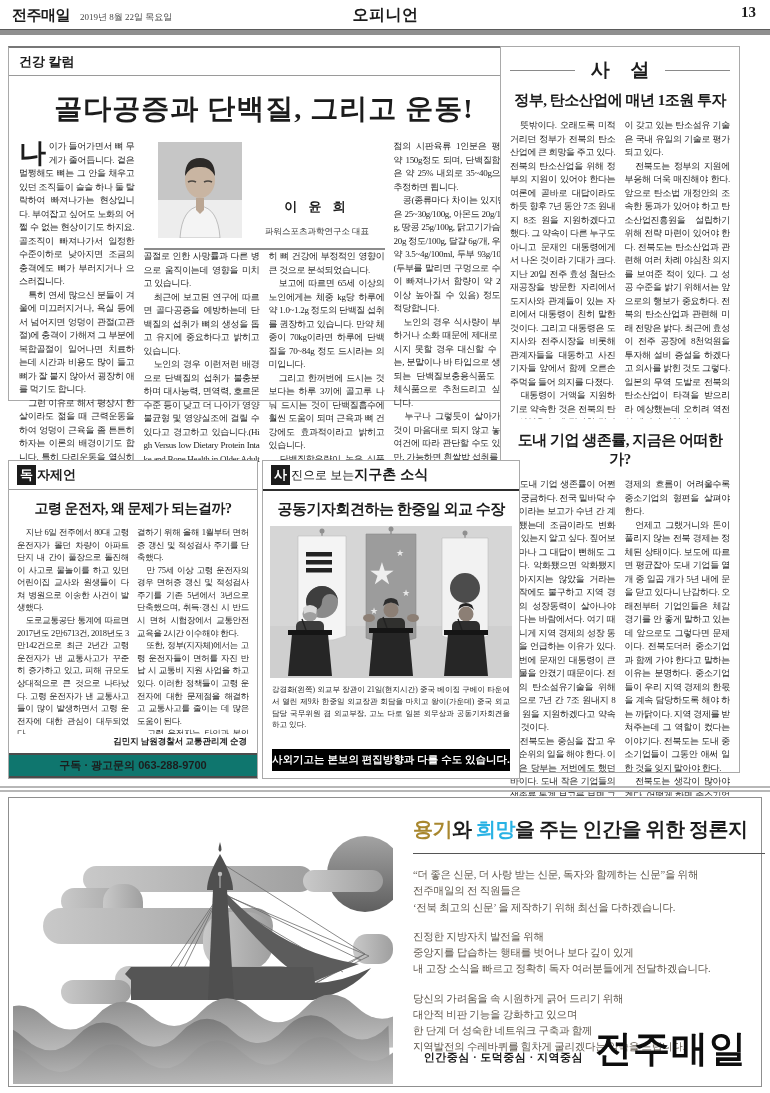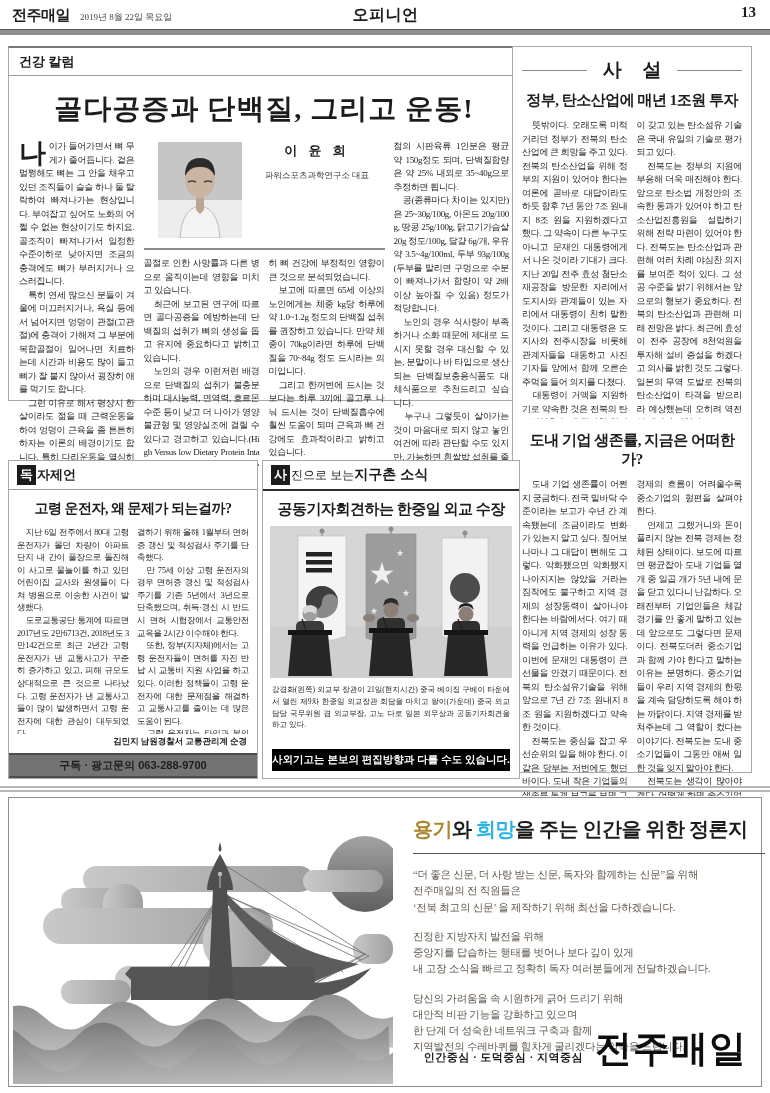--- a/index.html
+++ b/index.html
@@ -19,29 +19,29 @@
   .coltext{white-space:pre-line;}
   
   .health{top:46px;left:8px;width:512px;height:355px;border-top:2px solid #777;}
   .hc-kicker{padding:5px 10px 4px;font-family:"Liberation Sans",sans-serif;font-weight:bold;font-size:13px;
         border-bottom:1px solid #9a9a9a;}
   .hc-title{text-align:center;font-size:28px;font-weight:bold;letter-spacing:1px;margin:14px 0 10px;}
   .hc-body{display:flex;gap:9px;padding:2px 10px 8px;height:326px;overflow:hidden;}
   .hc-col{width:116px;font-size:9px;line-height:1.5;text-align:justify;word-break:break-all;
         letter-spacing:-0.3px;overflow:hidden;}
   .hc-mid{width:241px;display:flex;flex-direction:column;}
-  .authorbox{display:flex;gap:14px;align-items:flex-start;padding:2px 6px 10px 14px;border-bottom:2px solid #8c8c8c;margin-bottom:7px;}
+  .authorbox{display:flex;gap:14px;align-items:flex-end;padding:2px 6px 10px 14px;border-bottom:2px solid #8c8c8c;}
   .a-photo{width:84px;height:96px;background:#cbcbcb;flex:0 0 auto;}
   .a-meta{flex:1;text-align:center;}
   .a-name{font-weight:bold;font-size:13px;letter-spacing:4px;margin-bottom:10px;}
   .a-affil{font-size:8.5px;color:#333;}
   .hc-mid-cols{display:flex;gap:9px;flex:1;overflow:hidden;}
   .dropcap{float:left;font-size:27px;font-weight:bold;line-height:0.85;padding:2px 3px 0 0;}
   
-  .editorial{top:46px;left:512px;width:240px;height:727px;padding:8px 9px;}
+  .editorial{top:46px;left:500px;width:240px;height:727px;padding:8px 9px;}
   .ed-kicker{display:flex;align-items:center;gap:8px;margin:2px 0 6px;}
   .ed-kicker::before,.ed-kicker::after{content:"";flex:1;height:1px;background:#8a8a8a;}
   .ed-kicker span{font-size:19px;font-weight:bold;letter-spacing:8px;padding-left:8px;}
   .ed-title{text-align:center;font-size:15px;font-weight:bold;letter-spacing:-0.5px;margin:8px 0 9px;}
   .ed-cols{display:flex;gap:9px;overflow:hidden;}
   .ed-col{width:106px;font-size:9px;line-height:1.5;text-align:justify;word-break:break-all;
         letter-spacing:-0.3px;overflow:hidden;}
   .ed-cols.first{height:300px;}
   .ed-cols.second{height:318px;}
   .ed2{margin-top:12px;}
@@ -50,21 +50,21 @@
   .kicker-row{display:flex;align-items:center;padding:4px 8px;border-bottom:1px solid #9a9a9a;
         font-family:"Liberation Sans",sans-serif;}
   .kicker-initial{background:#1b1b1b;color:#fff;font-weight:bold;font-size:13px;padding:1px 3px;margin-right:1px;}
   .kicker-rest{font-weight:bold;font-size:13px;}
   .rd-title{text-align:center;font-size:14px;font-weight:bold;letter-spacing:-0.5px;margin:10px 0 8px;}
   .rd-cols{display:flex;gap:8px;padding:0 8px;height:208px;overflow:hidden;}
   .rd-col{width:113px;font-size:8.5px;line-height:1.48;text-align:justify;word-break:break-all;
         letter-spacing:-0.3px;overflow:hidden;}
   .rd-byline{text-align:right;font-size:8.5px;font-weight:bold;padding:2px 10px 0;}
   .rd-footer{position:absolute;bottom:0;left:0;right:0;border-top:2px solid #4c4c4c;border-bottom:2px solid #4c4c4c;
-        background:#737373;text-align:center;font-weight:bold;font-size:11px;padding:3px 0;
+        background:#0f766e;text-align:center;font-weight:bold;font-size:11px;padding:3px 0;
         font-family:"Liberation Sans",sans-serif;}
   
   .photonews{top:460px;left:262px;width:258px;height:319px;}
   .pn-kicker{border-bottom:2px solid #2e2e2e;}
   .pn-kicker .kicker-mid{font-size:12px;font-weight:normal;}
   .pn-kicker .kicker-bold{font-weight:bold;font-size:14px;}
   .pn-title{text-align:center;font-size:15px;font-weight:bold;letter-spacing:-0.5px;margin:9px 0 7px;}
   .pn-photo{display:block;margin:0 auto;width:242px;height:152px;}
   .pn-caption{padding:6px 9px 0;font-size:7.6px;line-height:1.55;text-align:justify;word-break:break-all;color:#222;}
   .pn-banner{position:absolute;bottom:7px;left:9px;right:9px;background:#000000;color:#fff;text-align:center;

